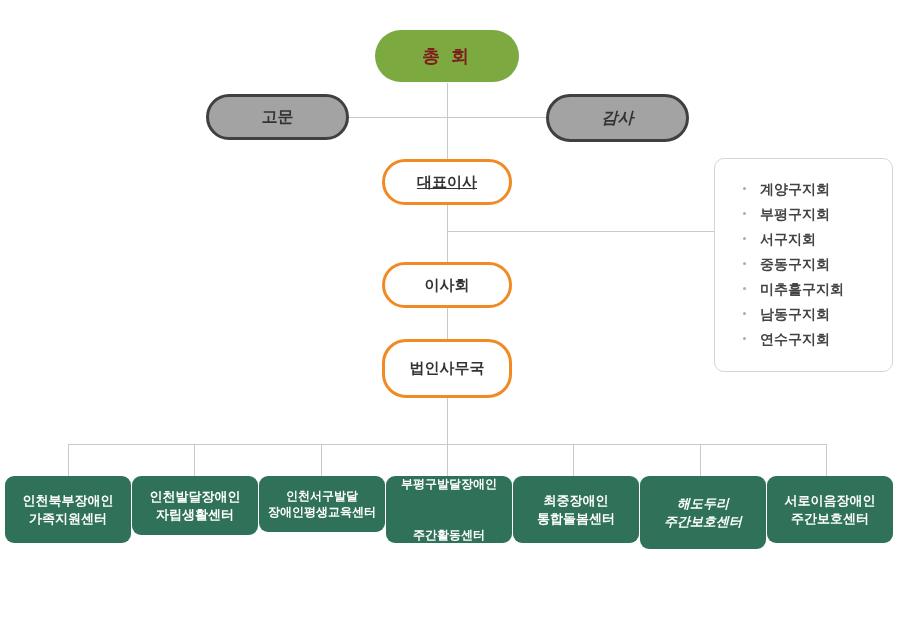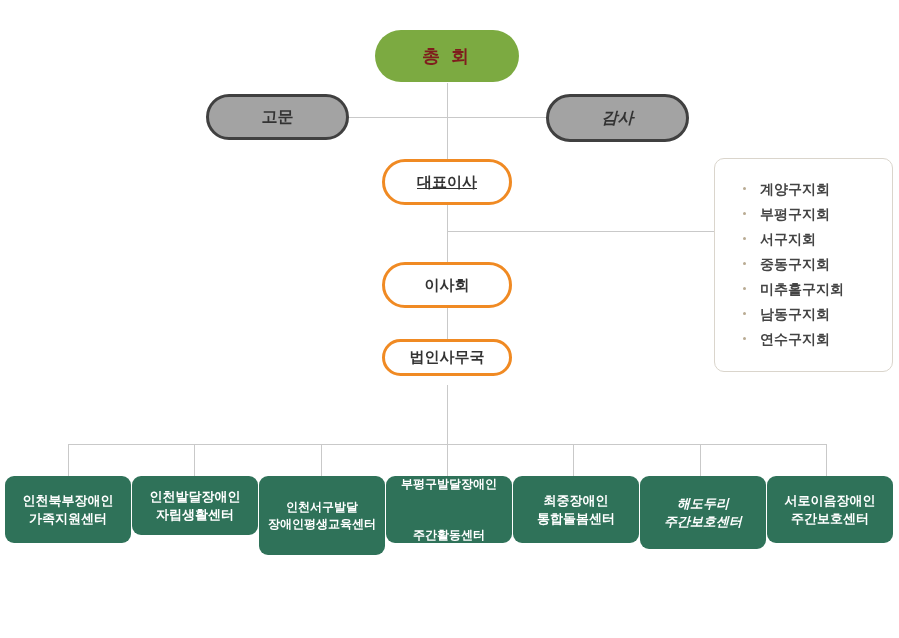--- a/index.html
+++ b/index.html
@@ -147,21 +147,21 @@
   <div class="node node-assembly" style="left:375px; top:30px; width:144px; height:52px;">총 회</div>
 
   <div class="node node-green-outline" style="left:206px; top:94px; width:143px; height:46px;">고문</div>
 
   <div class="node node-green-outline" style="left:546px; top:94px; width:143px; height:48px;font-style:italic;">감사</div>
 
   <div class="node node-orange-outline" style="left:382px; top:159px; width:130px; height:46px;text-decoration:underline;">대표이사</div>
 
   <div class="node node-orange-outline" style="left:382px; top:262px; width:130px; height:46px;">이사회</div>
 
-  <div class="node node-orange-outline" style="left:382px; top:339px; width:130px; height:37px;">법인사무국</div>
+  <div class="node node-orange-outline" style="left:382px; top:339px; width:130px; height:59px;">법인사무국</div>
 
   <div class="branch-panel" style="left:714px; top:158px; width:179px; height:214px;">
     <ul class="branch-list">
       <li class="branch-item">
         <span class="bullet"></span>
         <span>계양구지회</span>
       </li>
       <li class="branch-item">
         <span class="bullet"></span>
         <span>부평구지회</span>
@@ -192,21 +192,21 @@
   <div class="node node-center" style="left:5px; top:476px; width:126px; height:67px;">
     <span class="ln">인천북부장애인</span>
     <span class="ln">가족지원센터</span>
   </div>
 
   <div class="node node-center" style="left:132px; top:476px; width:126px; height:59px;">
     <span class="ln">인천발달장애인</span>
     <span class="ln">자립생활센터</span>
   </div>
 
-  <div class="node node-center" style="left:259px; top:476px; width:126px; height:79px; font-size:12px;">
+  <div class="node node-center" style="left:259px; top:476px; width:126px; height:56px; font-size:12px;">
     <span class="ln">인천서구발달</span>
     <span class="ln">장애인평생교육센터</span>
   </div>
 
   <div class="node node-center" style="left:386px; top:476px; width:126px; height:67px; font-size:12px;justify-content:space-between;">
     <span class="ln">부평구발달장애인</span>
     <span class="ln">주간활동센터</span>
   </div>
 
   <div class="node node-center" style="left:513px; top:476px; width:126px; height:67px;">

